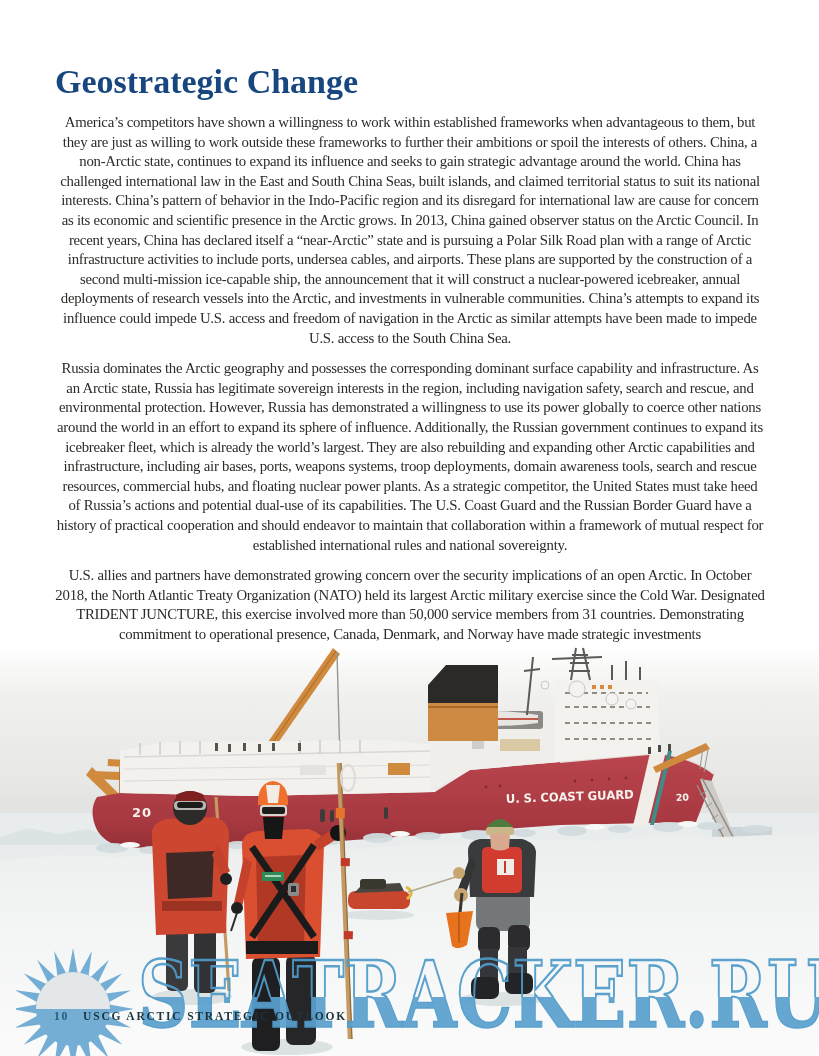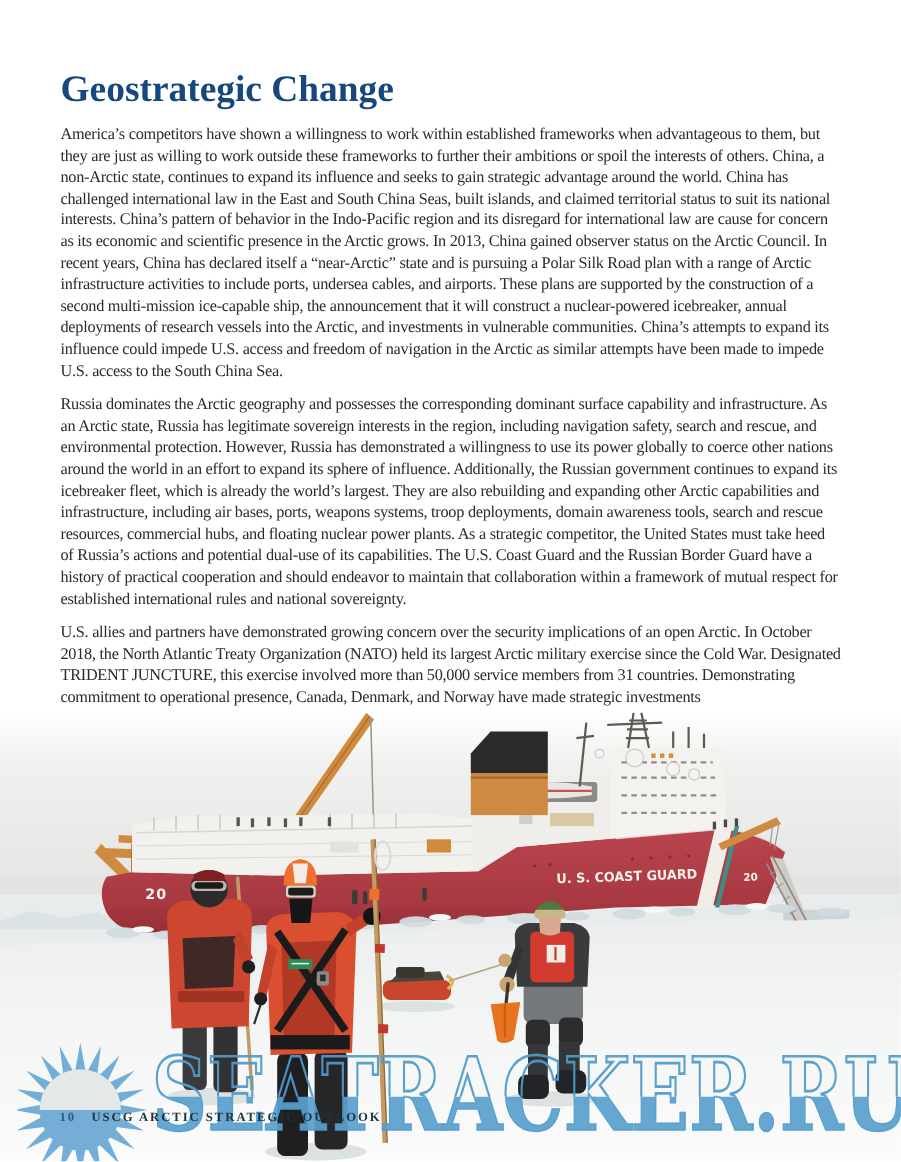--- a/index.html
+++ b/index.html
@@ -7,21 +7,21 @@
     width:819px;height:1056px;position:relative;overflow:hidden;
     background:#ffffff;font-family:"Liberation Serif",serif;
   }
   .text-col{position:absolute;left:55px;top:62px;width:710px;z-index:1;}
   .heading{
     font-family:"Liberation Serif",serif;font-weight:bold;font-size:34px;
     line-height:1.15;color:#17477e;margin:0 0 12px 0;
   }
   .body-par{
     font-size:14.8px;line-height:19.6px;letter-spacing:-0.25px;
-    color:#2d2b28;margin:0 0 11px 0;text-align:left;
+    color:#2d2b28;margin:0 0 11px 0;text-align:center;
   }
   .photo-wrap{position:absolute;left:0;top:645px;width:819px;height:411px;z-index:2;}
   .photo-wrap svg{display:block;}
   .watermark-wrap{position:absolute;left:16px;top:940px;width:772px;height:116px;z-index:3;pointer-events:none;}
   .footer-bar{
     position:absolute;left:54px;top:1010px;z-index:5;
     font-family:"Liberation Serif",serif;font-weight:bold;font-size:11.5px;
     letter-spacing:1.8px;color:#1d333c;white-space:nowrap;
   }
   .footer-bar .pgnum{color:#2c5a74;margin-right:14px;}

